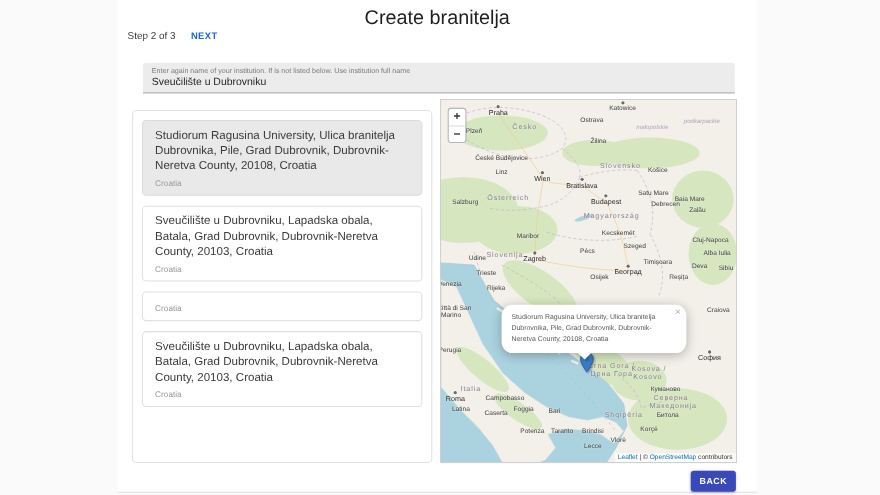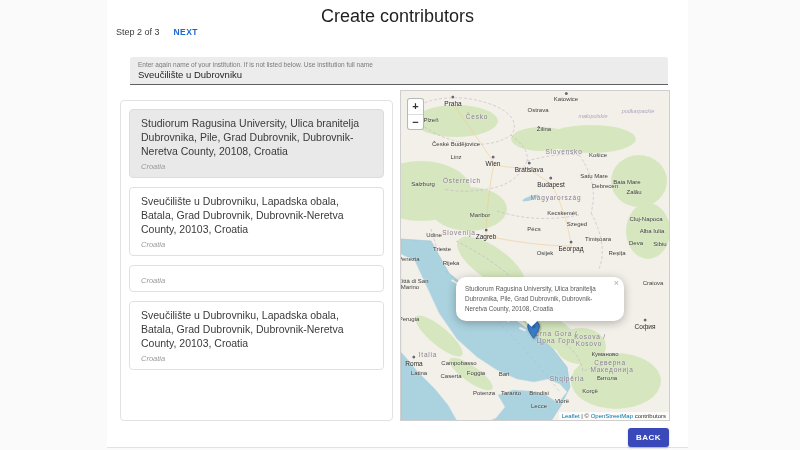--- a/index.html
+++ b/index.html
@@ -47,21 +47,21 @@
     width: 273px; height: 321px;
     border: 1px solid #e2e2e2; border-radius: 4px;
     background: #fff; padding: 8px 8px 0; overflow: hidden;
   }
   .opt {
     border: 1px solid #e0e0e0; border-radius: 4px;
     background: #fff; padding: 7px 11px 6px; margin-bottom: 9px; cursor: pointer;
   }
   .opt.selected { background: #e9e9e9; border-color: #dcdcdc; }
   .opt-address { font-size: 10.5px; color: #3a3a3a; line-height: 1.33; }
-  .opt-country { font-size: 7.5px; color: #9a9a9a; margin-top: 3px; font-style: italic; }
+  .opt-country { font-size: 7.5px; color: #9a9a9a; margin-top: 3px; }
 
   .map {
     position: absolute; left: 293px; top: 90px;
     width: 270px; height: 331px;
     border: 1px solid #cfcfcf;
     background: #f3f0e9; overflow: hidden; cursor: grab;
   }
   .map svg.base { position: absolute; left: 0; top: 0; z-index: 1; }
   .map-labels { position: absolute; left: 0; top: 0; width: 268px; height: 330px; z-index: 2; }
   .maplbl {
@@ -115,21 +115,21 @@
     border: none; border-radius: 3px; cursor: pointer;
     font-family: "Liberation Sans", sans-serif;
     font-size: 8px; font-weight: 700; letter-spacing: .5px;
     box-shadow: 0 1px 2px rgba(0,0,0,.25);
   }
 </style>
 </head>
 <body>
 
 <div class="card">
-  <h1 class="title">Create contributors</h1>
+  <h1 class="title">Create branitelja</h1>
 
   <div class="steprow">
     <span>Step 2 of 3</span><a class="back">NEXT</a>
   </div>
 
   <div class="field">
     <div class="field-label">Enter again name of your institution. If is not listed below. Use institution full name</div>
     <input class="field-input" value="Sveučilište u Dubrovniku" style="">
   </div>
 

